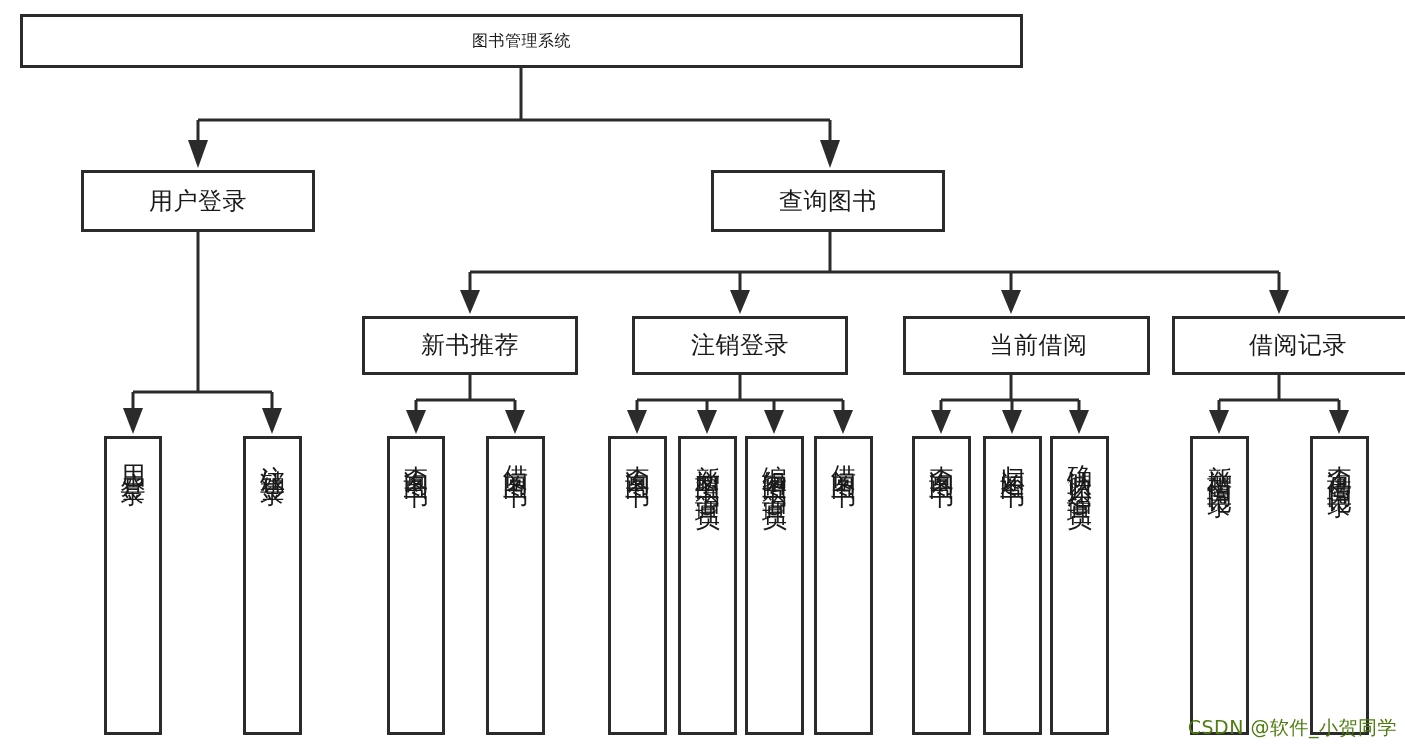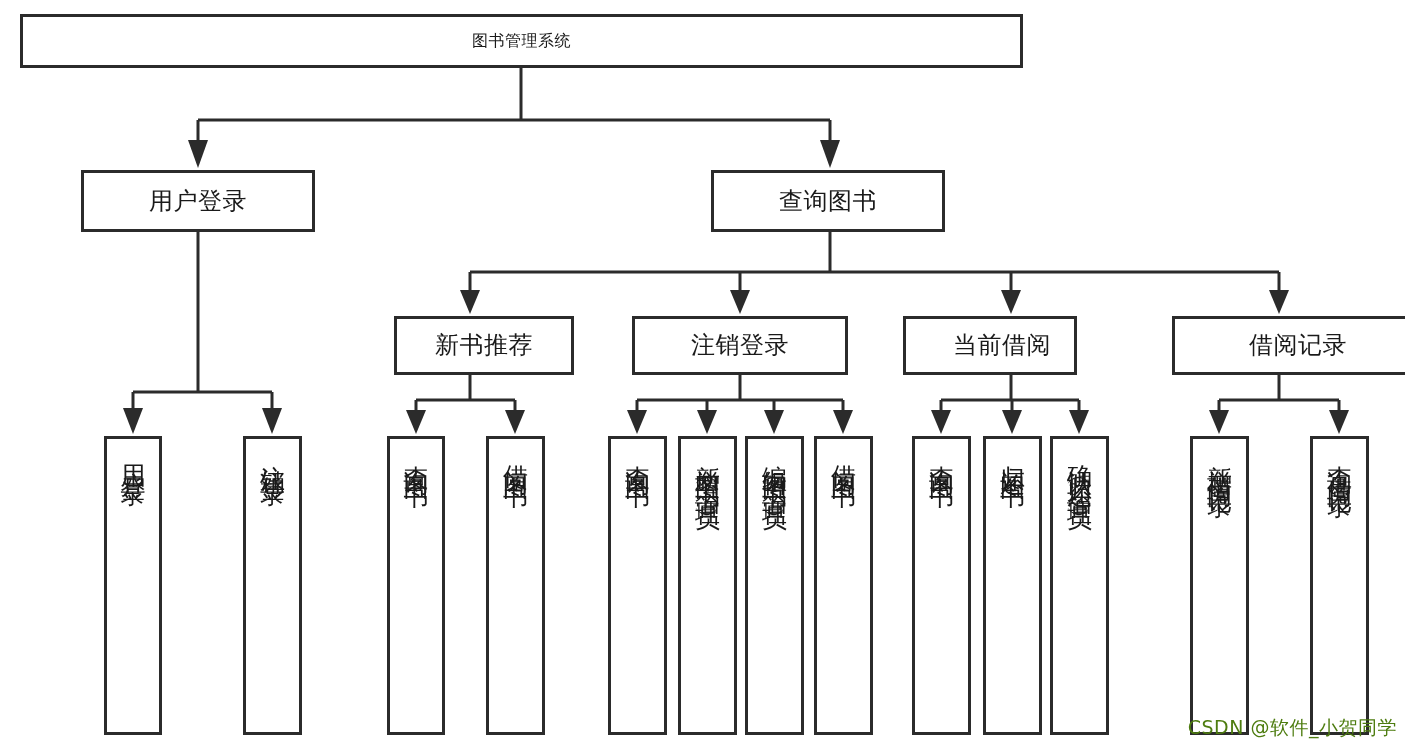--- a/index.html
+++ b/index.html
@@ -175,27 +175,27 @@
     <span class="label">图书管理系统</span>
   </div>
 
   <div class="node h" style="left:81px; top:170px; width:234px; height:62px;">
     <span class="label">用户登录</span>
   </div>
   <div class="node h" style="left:711px; top:170px; width:234px; height:62px;">
     <span class="label">查询图书</span>
   </div>
 
-  <div class="node h" style="left:362px; top:316px; width:180px; height:59px;margin-left:32px;">
+  <div class="node h" style="left:362px; top:316px; width:216px; height:59px;">
     <span class="label">新书推荐</span>
   </div>
   <div class="node h" style="left:632px; top:316px; width:216px; height:59px;">
     <span class="label">注销登录</span>
   </div>
-  <div class="node h" style="left:903px; top:316px; width:174px; height:59px;padding-left:24px;">
+  <div class="node h" style="left:903px; top:316px; width:247px; height:59px;padding-left:24px;">
     <span class="label">当前借阅</span>
   </div>
   <div class="node h" style="left:1172px; top:316px; width:252px; height:59px;">
     <span class="label">借阅记录</span>
   </div>
 
   <div class="node v" style="left:104px; top:436px; width:58px; height:299px;">
     <span class="label">用户登录</span>
   </div>
   <div class="node v" style="left:243px; top:436px; width:59px; height:299px;">

